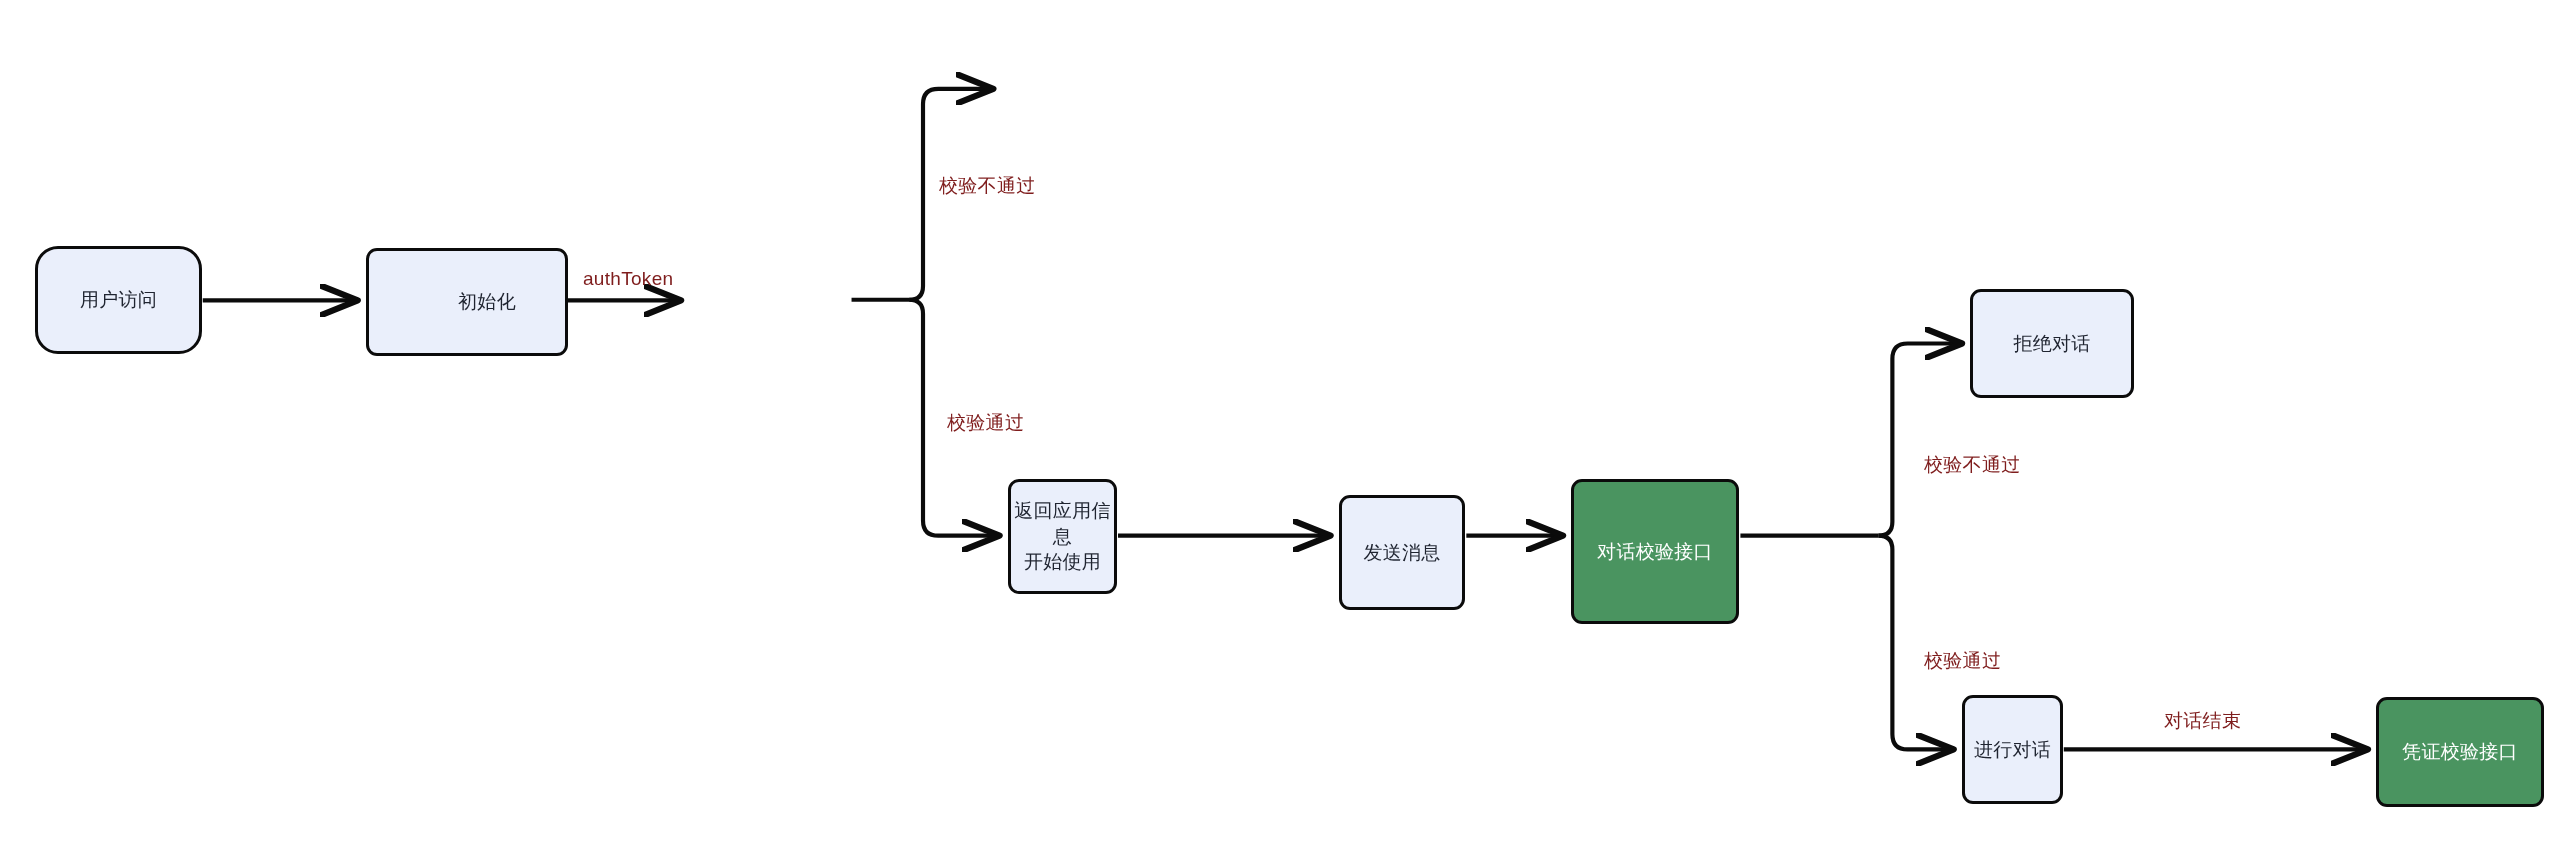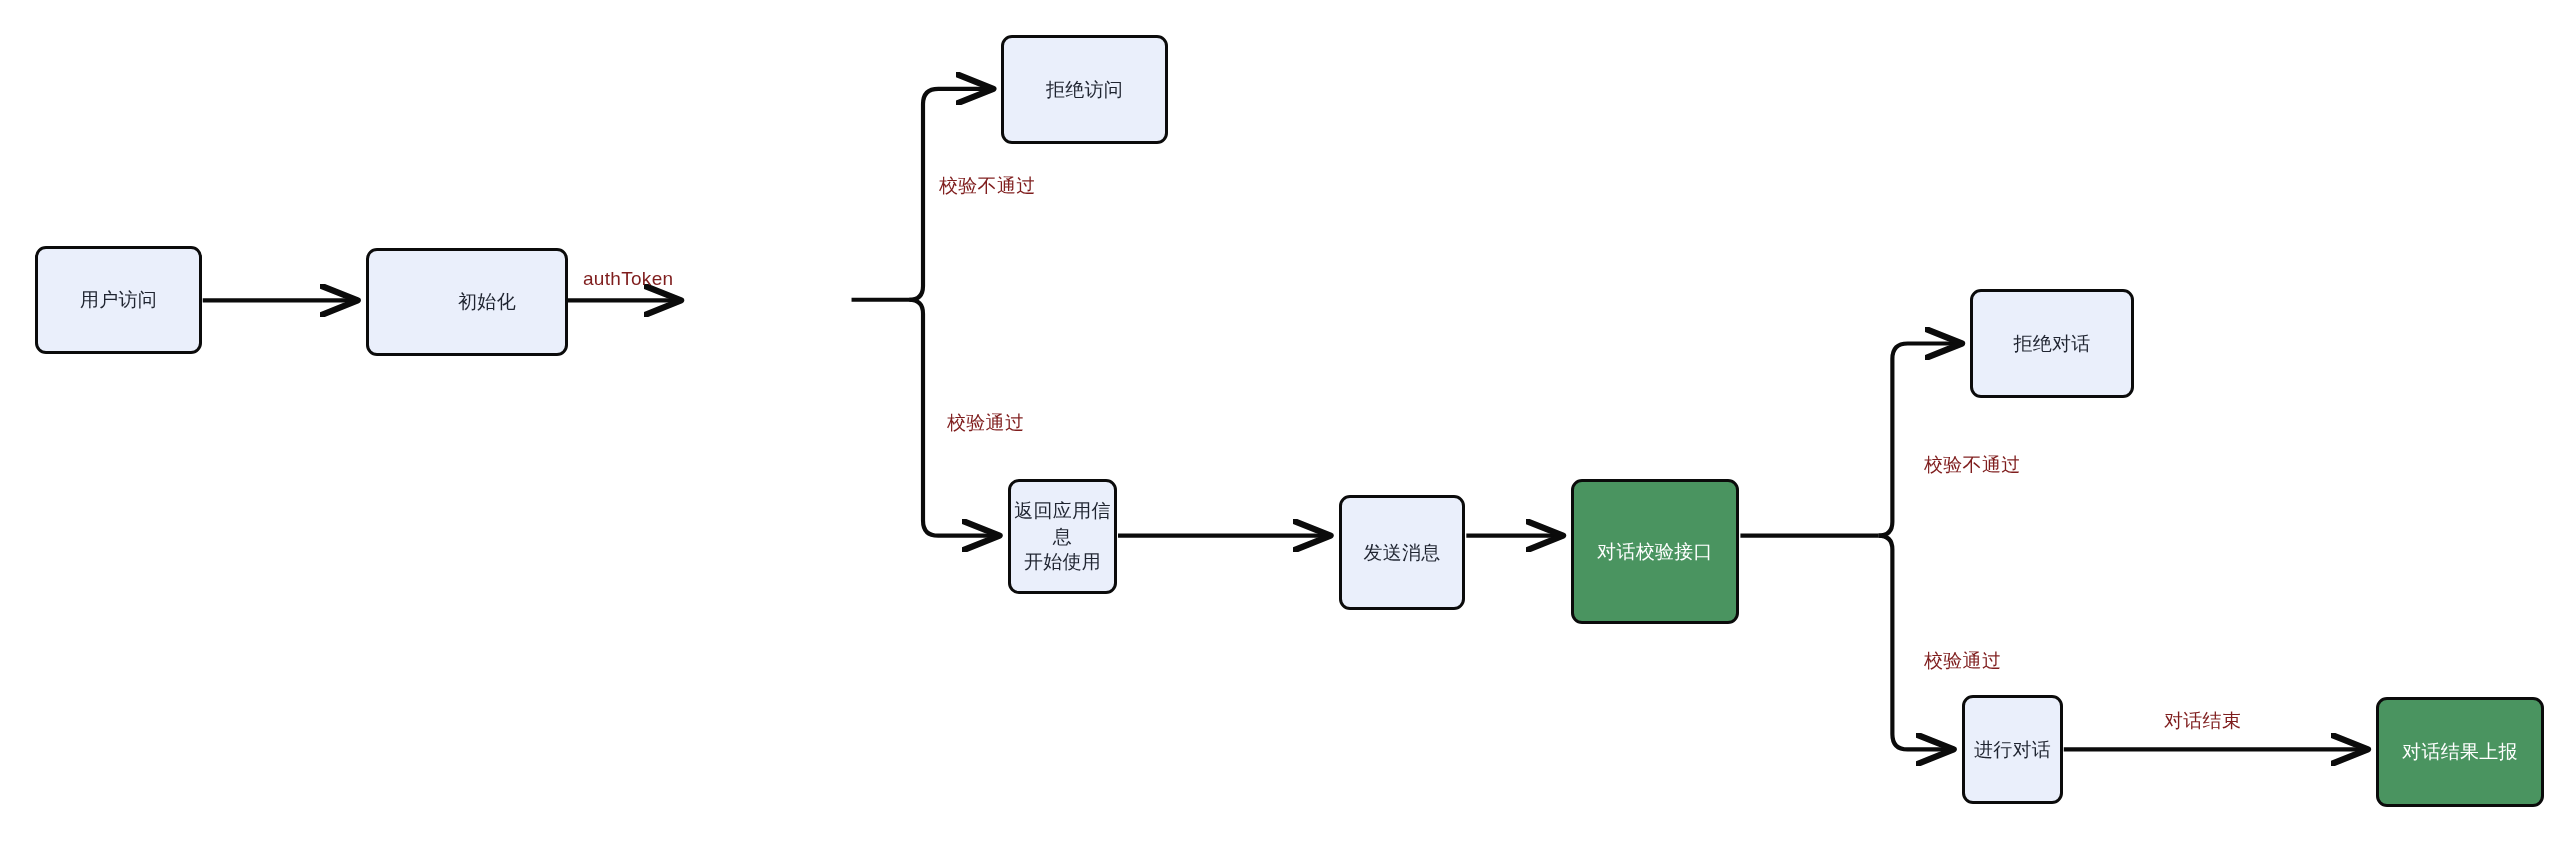--- a/index.html
+++ b/index.html
@@ -87,39 +87,38 @@
       <path d="M 2508,772 L 2707,772"></path>
 
       <path d="M 2707,772 q 20,0 20,-20 L 2727,517 q 0,-22 22,-22 L 2825,495" marker-end="url(#arrowhead)"></path>
 
       <path d="M 2707,772 q 20,0 20,20 L 2727,1058 q 0,22 22,22 L 2813,1080" marker-end="url(#arrowhead)"></path>
 
       <path d="M 2974,1080 L 3410,1080" marker-end="url(#arrowhead)"></path>
     </g>
   </svg>
 
-  <div class="node fill-blue" style="left:35px;  top:246px;  width:167px; height:108px;">用户访问</div>
+  <div class="node fill-blue" style="left:35px;  top:246px;  width:167px; height:108px;border-radius:23px;">用户访问</div>
 
   <div class="node fill-blue" style="left:366px; top:248px; width:202px; height:108px;padding-left:40px;">初始化</div>
 
 
-  <div class="node fill-blue" style="left:1001px; top:35px; width:167px; height:109px;">拒绝访问</div>
 
   <div class="node fill-blue" style="left:1008px; top:479px; width:109px; height:115px;">返回应用信息
 开始使用</div>
 
   <div class="node fill-blue" style="left:1339px; top:479px; width:126px; height:115px;margin-top:16px;">发送消息</div>
 
   <div class="node fill-green" style="left:1571px; top:479px; width:168px; height:145px;">对话校验接口</div>
 
   <div class="node fill-blue" style="left:1970px; top:289px; width:164px; height:109px;">拒绝对话</div>
 
   <div class="node fill-blue" style="left:1962px; top:695px; width:101px; height:109px;">进行对话</div>
 
-  <div class="node fill-green" style="left:2376px; top:697px; width:168px; height:110px;">对话结果上报</div>
+  <div class="node fill-green" style="left:2376px; top:697px; width:168px; height:110px;">凭证校验接口</div>
 
   <div class="edge-label" style="left:583px; top:269px;">authToken</div>
 
   <div class="edge-label" style="left:939px; top:176px;">校验不通过</div>
 
   <div class="edge-label" style="left:947px; top:413px;">校验通过</div>
 
   <div class="edge-label" style="left:1924px; top:455px;">校验不通过</div>
 
   <div class="edge-label" style="left:1924px; top:651px;">校验通过</div>

